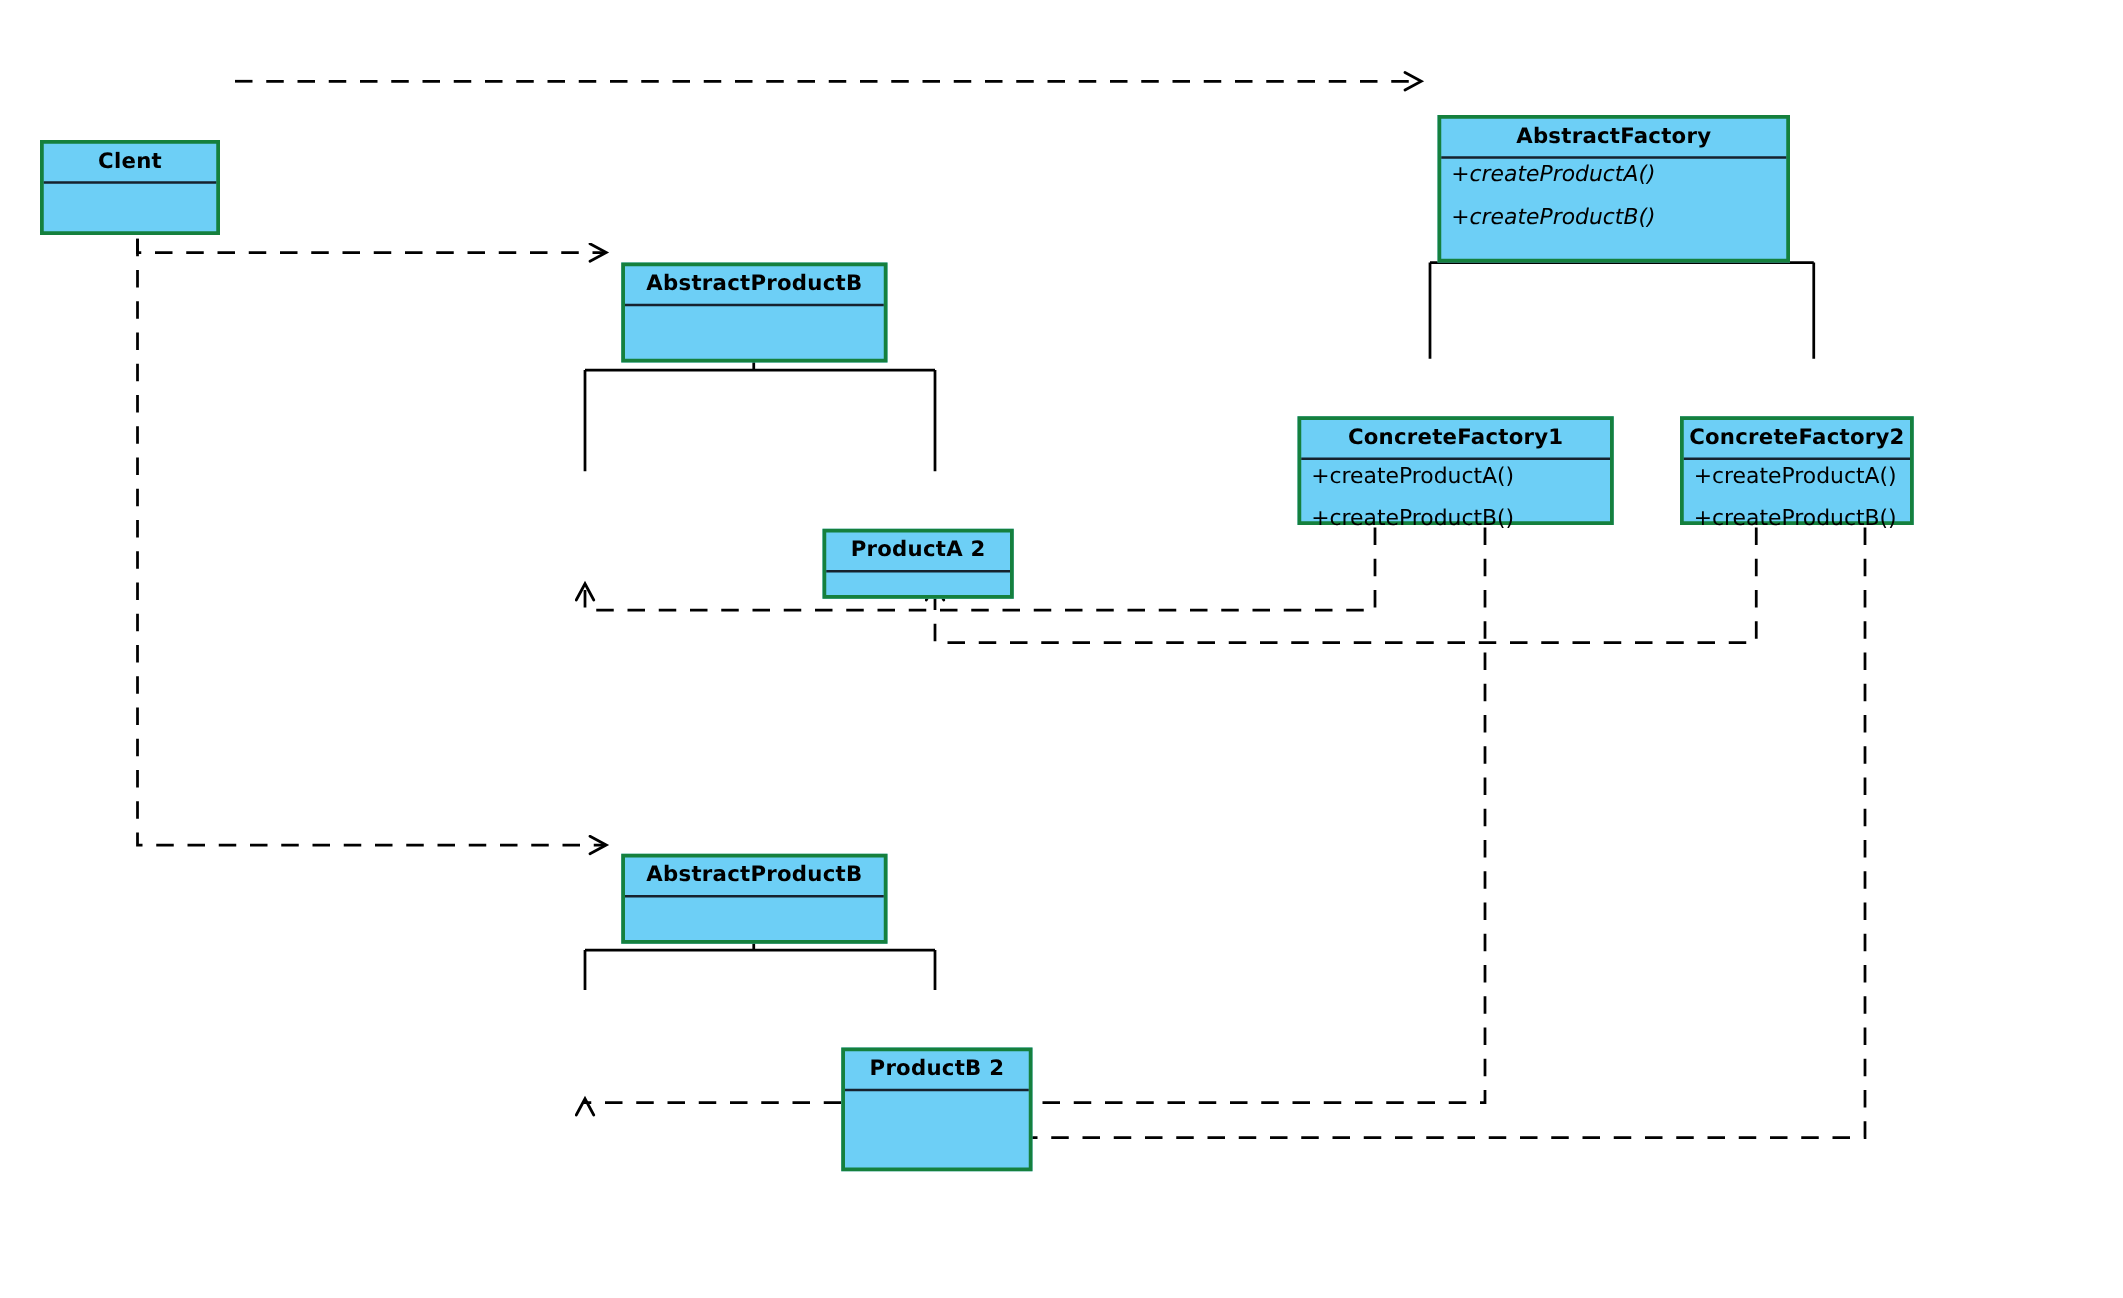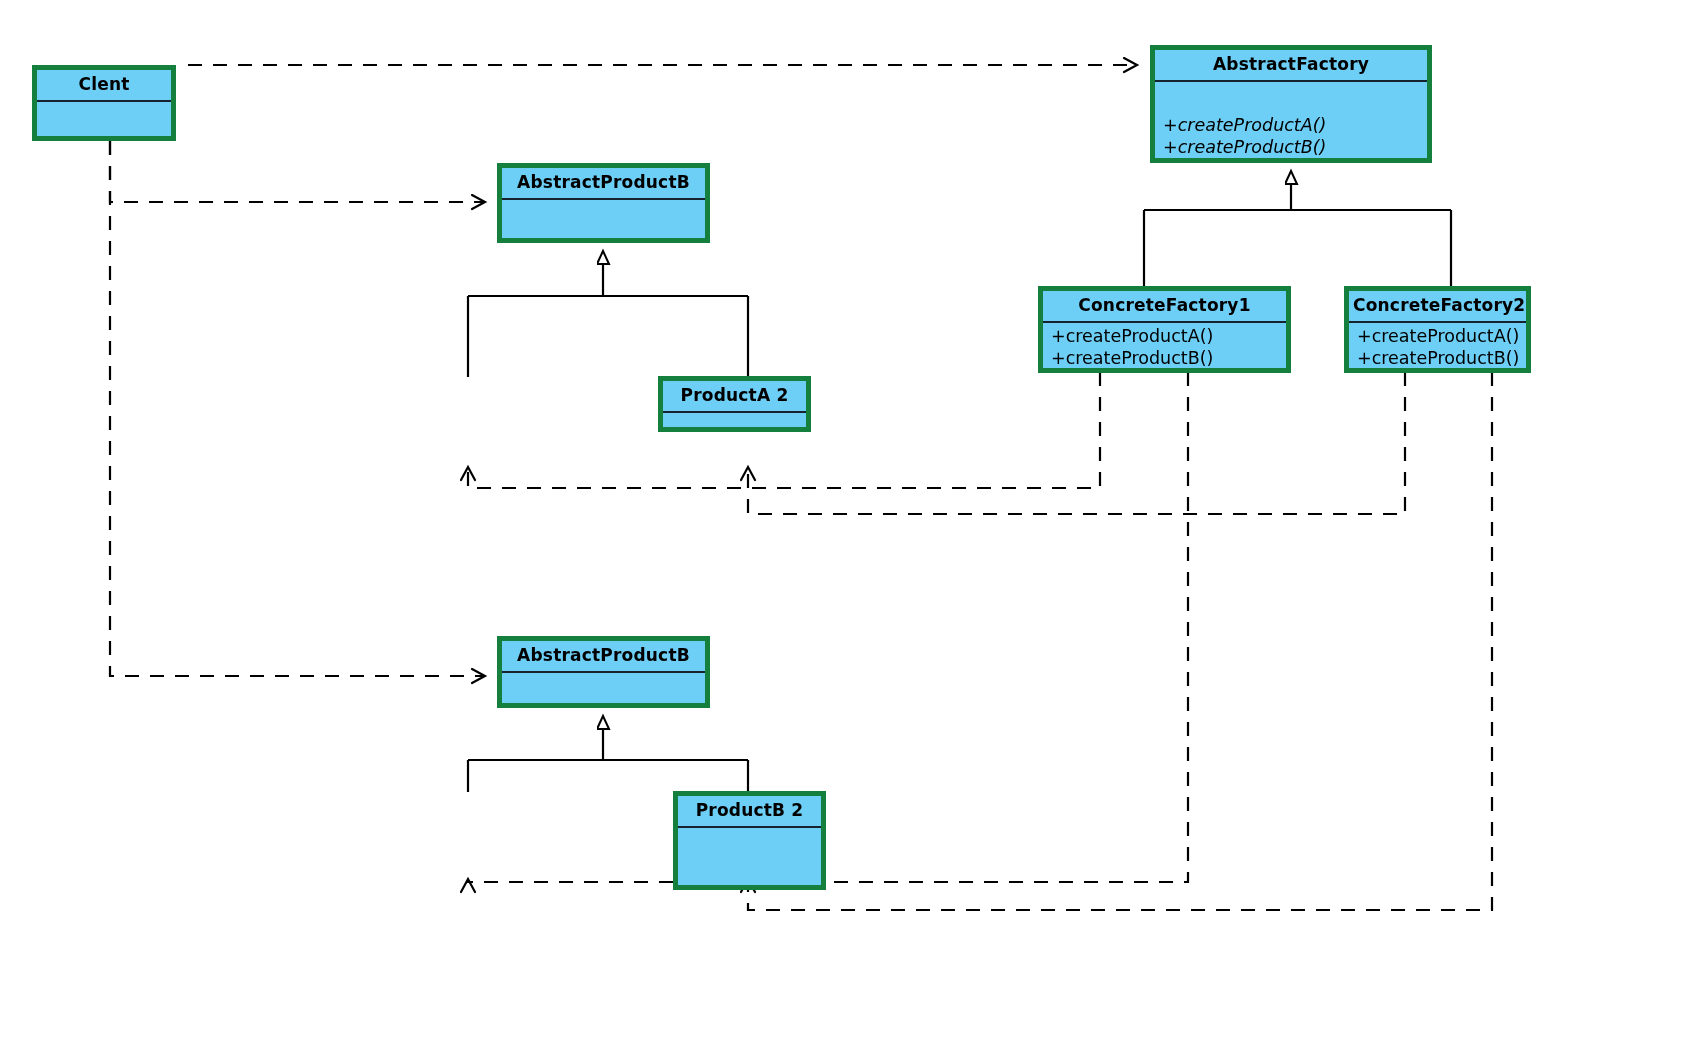--- a/index.html
+++ b/index.html
@@ -22,43 +22,45 @@
     position: absolute;
     left: 0;
     top: 0;
     width: 1698px;
     height: 1038px;
   }
   .uml-class {
     position: absolute;
     box-sizing: border-box;
     background: #6DCFF6;
-    border: 5px solid #15803d;
+    border: 3px solid #15803d;
     display: flex;
     flex-direction: column;
     z-index: 5;
+    margin-top: 47px;
   }
   .uml-name {
     box-sizing: border-box;
     border-bottom: 2px solid #16222e;
     text-align: center;
     font-weight: bold;
     font-size: 17px;
     color: #000000;
     line-height: 1;
     padding: 6px 4px 7px 4px;
     letter-spacing: 0.2px;
     white-space: nowrap;
   }
   .uml-body {
     flex: 1 1 auto;
     padding: 2px 0 0 8px;
     display: flex;
     flex-direction: column;
-    justify-content: flex-end;
+    justify-content: flex-start;
+    gap: 12px;
   }
   .uml-op {
     font-size: 17.5px;
     color: #000000;
     line-height: 1.26;
     white-space: nowrap;
     text-align: left;
   }
   .uml-op.abstract {
     font-style: italic;

